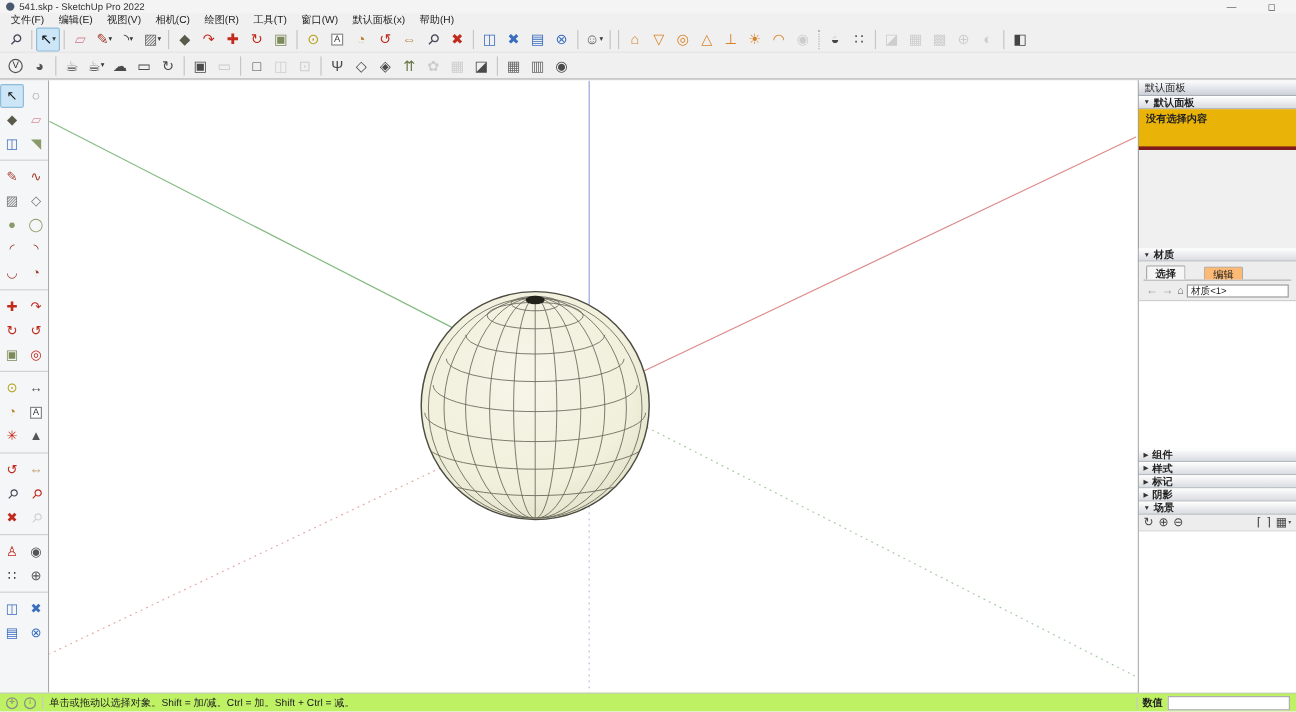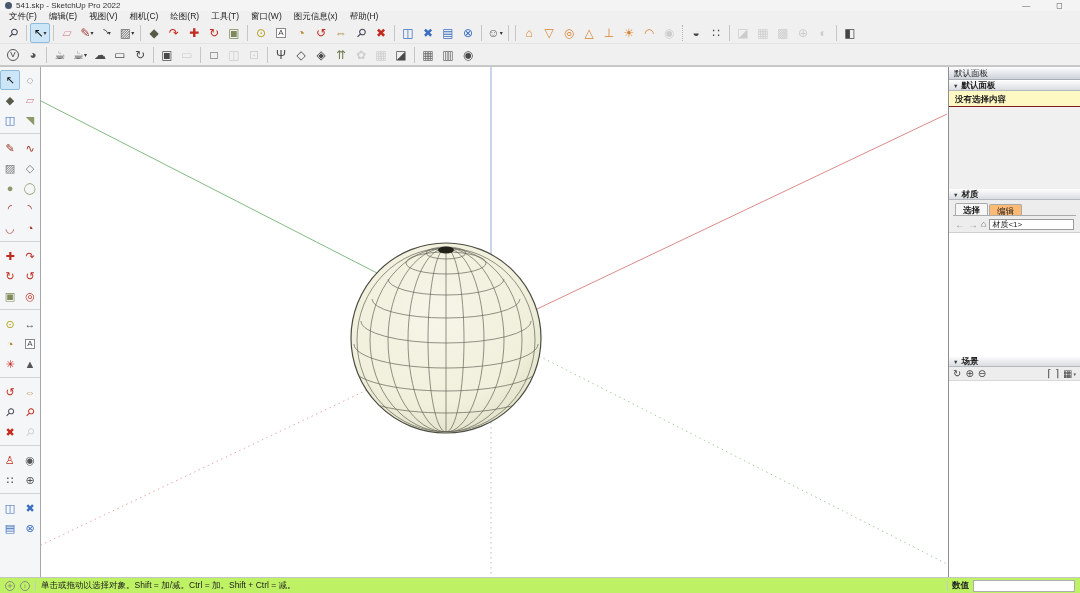--- a/index.html
+++ b/index.html
@@ -42,27 +42,27 @@
   .viewport{flex:1;position:relative;background:#ffffff;overflow:hidden}
   .viewport svg{position:absolute;inset:0}
 
   
   .rightpanel{width:132px;background:#f0f0f0;border-left:1px solid #8f8f8f;display:flex;flex-direction:column;font-size:8.5px}
   .panel-title{height:13px;background:linear-gradient(#fdfdfe,#cdd2da);border-bottom:1px solid #a9adb4;
     padding:1px 5px;color:#222}
   .sec-header{height:11px;background:linear-gradient(#fbfbfc,#d9dce1);border-top:1px solid #fff;
     border-bottom:1px solid #b4b8bf;display:flex;align-items:center;gap:3px;padding:0 4px;font-weight:bold;color:#222}
   .sec-header .arr{font-size:5.5px;color:#333}
-  .entity-body{height:16px;background:#fef9c3;padding:3px 6px;font-weight:bold;border-bottom:1px solid #7f1d1d}
+  .entity-body{height:34px;background:#eab308;padding:3px 6px;font-weight:bold;border-bottom:3px solid #7f1d1d}
   .spacer82{height:82px}
   .mat-body{background:#ededed;padding:3px 4px 0 4px}
   .mat-row{display:flex;align-items:flex-start;height:41px}
   .swatch{width:37px;height:37px;border:1px solid #777;background:linear-gradient(to bottom right,var(--swatch-a) 49.5%,var(--swatch-b) 50.5%)}
   .preset{color:#8a8a8a;margin-left:7px;margin-top:2px}
-  .mat-tabs{display:flex;align-items:flex-end;height:13px;border-bottom:1px solid #aaa;padding-left:2px;gap:1px}
+  .mat-tabs{display:flex;align-items:flex-end;height:13px;border-bottom:1px solid #aaa;padding-left:2px;gap:15px}
   .mtab{padding:1px 7px 0 7px;border:1px solid #aaa;border-bottom:none;border-radius:2px 2px 0 0;background:#fdba74;height:11px}
   .mtab.active{background:#f6f6f6;height:12px;font-weight:bold}
   .mat-nav{display:flex;align-items:center;height:16px;gap:3px;padding:0 2px;background:#ededed}
   .nav-btn{color:#9a9a9a;font-size:10px}
   .nav-home{color:#555;font-size:9px}
   .mat-select{flex:1;height:11px;background:#fff;border:1px solid #9a9a9a;padding:0 2px;display:flex;align-items:center;font-size:8px}
   .mat-list{height:124px;background:#fff;border-top:1px solid #cfcfcf}
   .scene-tools{height:14px;display:flex;align-items:center;gap:4px;padding:0 4px;background:#ededed;border-bottom:1px solid #d8d8d8;color:#555;font-size:10px}
   .scene-tools .flexspace{flex:1}
   .scene-tools .tl{display:flex;align-items:center;color:#555}
@@ -91,21 +91,21 @@
 </div>
 
 <div class="menubar" id="menu-list">
     <span class="menu-item">文件(F)</span>
     <span class="menu-item">编辑(E)</span>
     <span class="menu-item">视图(V)</span>
     <span class="menu-item">相机(C)</span>
     <span class="menu-item">绘图(R)</span>
     <span class="menu-item">工具(T)</span>
     <span class="menu-item">窗口(W)</span>
-    <span class="menu-item">图元信息(x)</span>
+    <span class="menu-item">默认面板(x)</span>
     <span class="menu-item">帮助(H)</span>
   </div>
 
 <div class="toolbar r1" id="toolbar-main">
     <span class="tool rot45">
       <i style="color: rgb(68, 68, 85);">⚲</i>
     </span>
     <span class="sep"></span>
     <span class="tool active">
       <i style="color: rgb(17, 17, 17);">↖</i>
@@ -522,20 +522,38 @@
       </div>
       <div class="mat-nav">
         <span class="nav-btn">←</span>
         <span class="nav-btn">→</span>
         <span class="nav-home">⌂</span>
         <span class="mat-select">材质&lt;1&gt;</span>
       </div>
     </div>
     <div class="mat-list"></div>
 
+    <div id="collapsed-sections">
+        <div class="sec-header">
+          <span class="arr">▶</span>
+          <span>组件</span>
+        </div>
+        <div class="sec-header">
+          <span class="arr">▶</span>
+          <span>样式</span>
+        </div>
+        <div class="sec-header">
+          <span class="arr">▶</span>
+          <span>标记</span>
+        </div>
+        <div class="sec-header">
+          <span class="arr">▶</span>
+          <span>阴影</span>
+        </div>
+      </div>
 
     <div class="sec-header">
       <span class="arr">▼</span>
       <span>场景</span>
     </div>
     <div class="scene-tools" id="scene-tools">
         <span class="tl">
           <i style="color: rgb(68, 68, 68);">↻</i>
         </span>
         <span class="tl">

